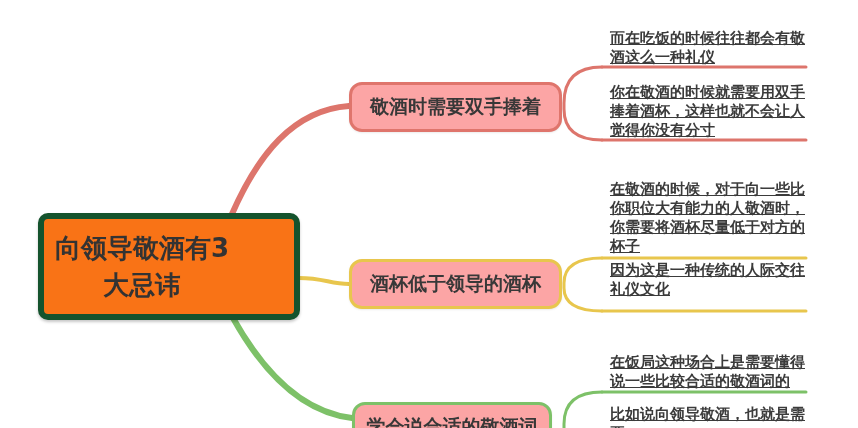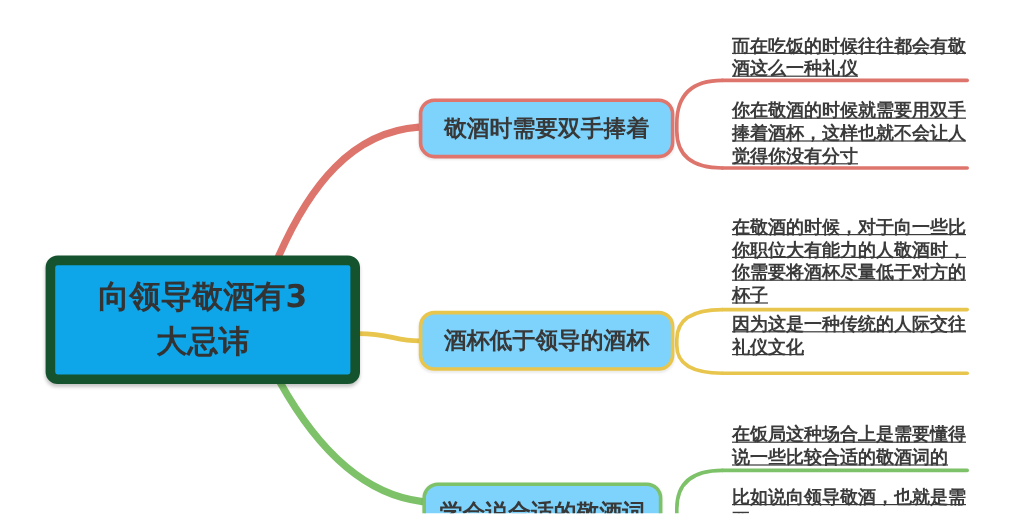--- a/index.html
+++ b/index.html
@@ -8,31 +8,31 @@
     overflow:hidden;font-family:"DejaVu Sans",sans-serif;
   }
   .connectors{position:absolute;left:0;top:0;pointer-events:none;}
   .connectors path{fill:none;stroke-linecap:round;}
   .stroke-red{stroke:#dd756c;}
   .stroke-yellow{stroke:#e8c64d;}
   .stroke-green{stroke:#7dc168;}
 
   .central{
     position:absolute;left:38px;top:213px;width:262px;height:107px;
-    background:#0ea5e9;border:8px solid #14532d;border-radius:10px;
+    background:#f97316;border:6px solid #14532d;border-radius:10px;
     box-shadow:0 2px 3px rgba(0,0,0,.22);
-    display:flex;align-items:center;justify-content:center;box-sizing:border-box;
+    display:flex;align-items:center;justify-content:flex-start;box-sizing:border-box;
   }
   .central .label{
     width:196px;text-align:center;font-size:26px;font-weight:bold;
     color:#333333;line-height:37px;
   }
 
   .topic{
-    position:absolute;background:#7dd3fc;border:3px solid;border-radius:13px;
+    position:absolute;background:#fca5a5;border:3px solid;border-radius:13px;
     box-sizing:border-box;display:flex;align-items:center;justify-content:center;
     font-size:19px;font-weight:bold;color:#383838;
     box-shadow:0 1px 2px rgba(0,0,0,.08);
   }
   .topic-red{left:349px;top:82px;width:213px;height:50px;border-color:#df756c;}
   .topic-yellow{left:349px;top:259px;width:213px;height:50px;border-color:#e8c64d;}
   .topic-green{left:352px;top:402px;width:200px;height:44px;border-color:#7dc168;align-items:flex-start;padding-top:9px;}
 
   .detail{
     position:absolute;left:610px;width:200px;

